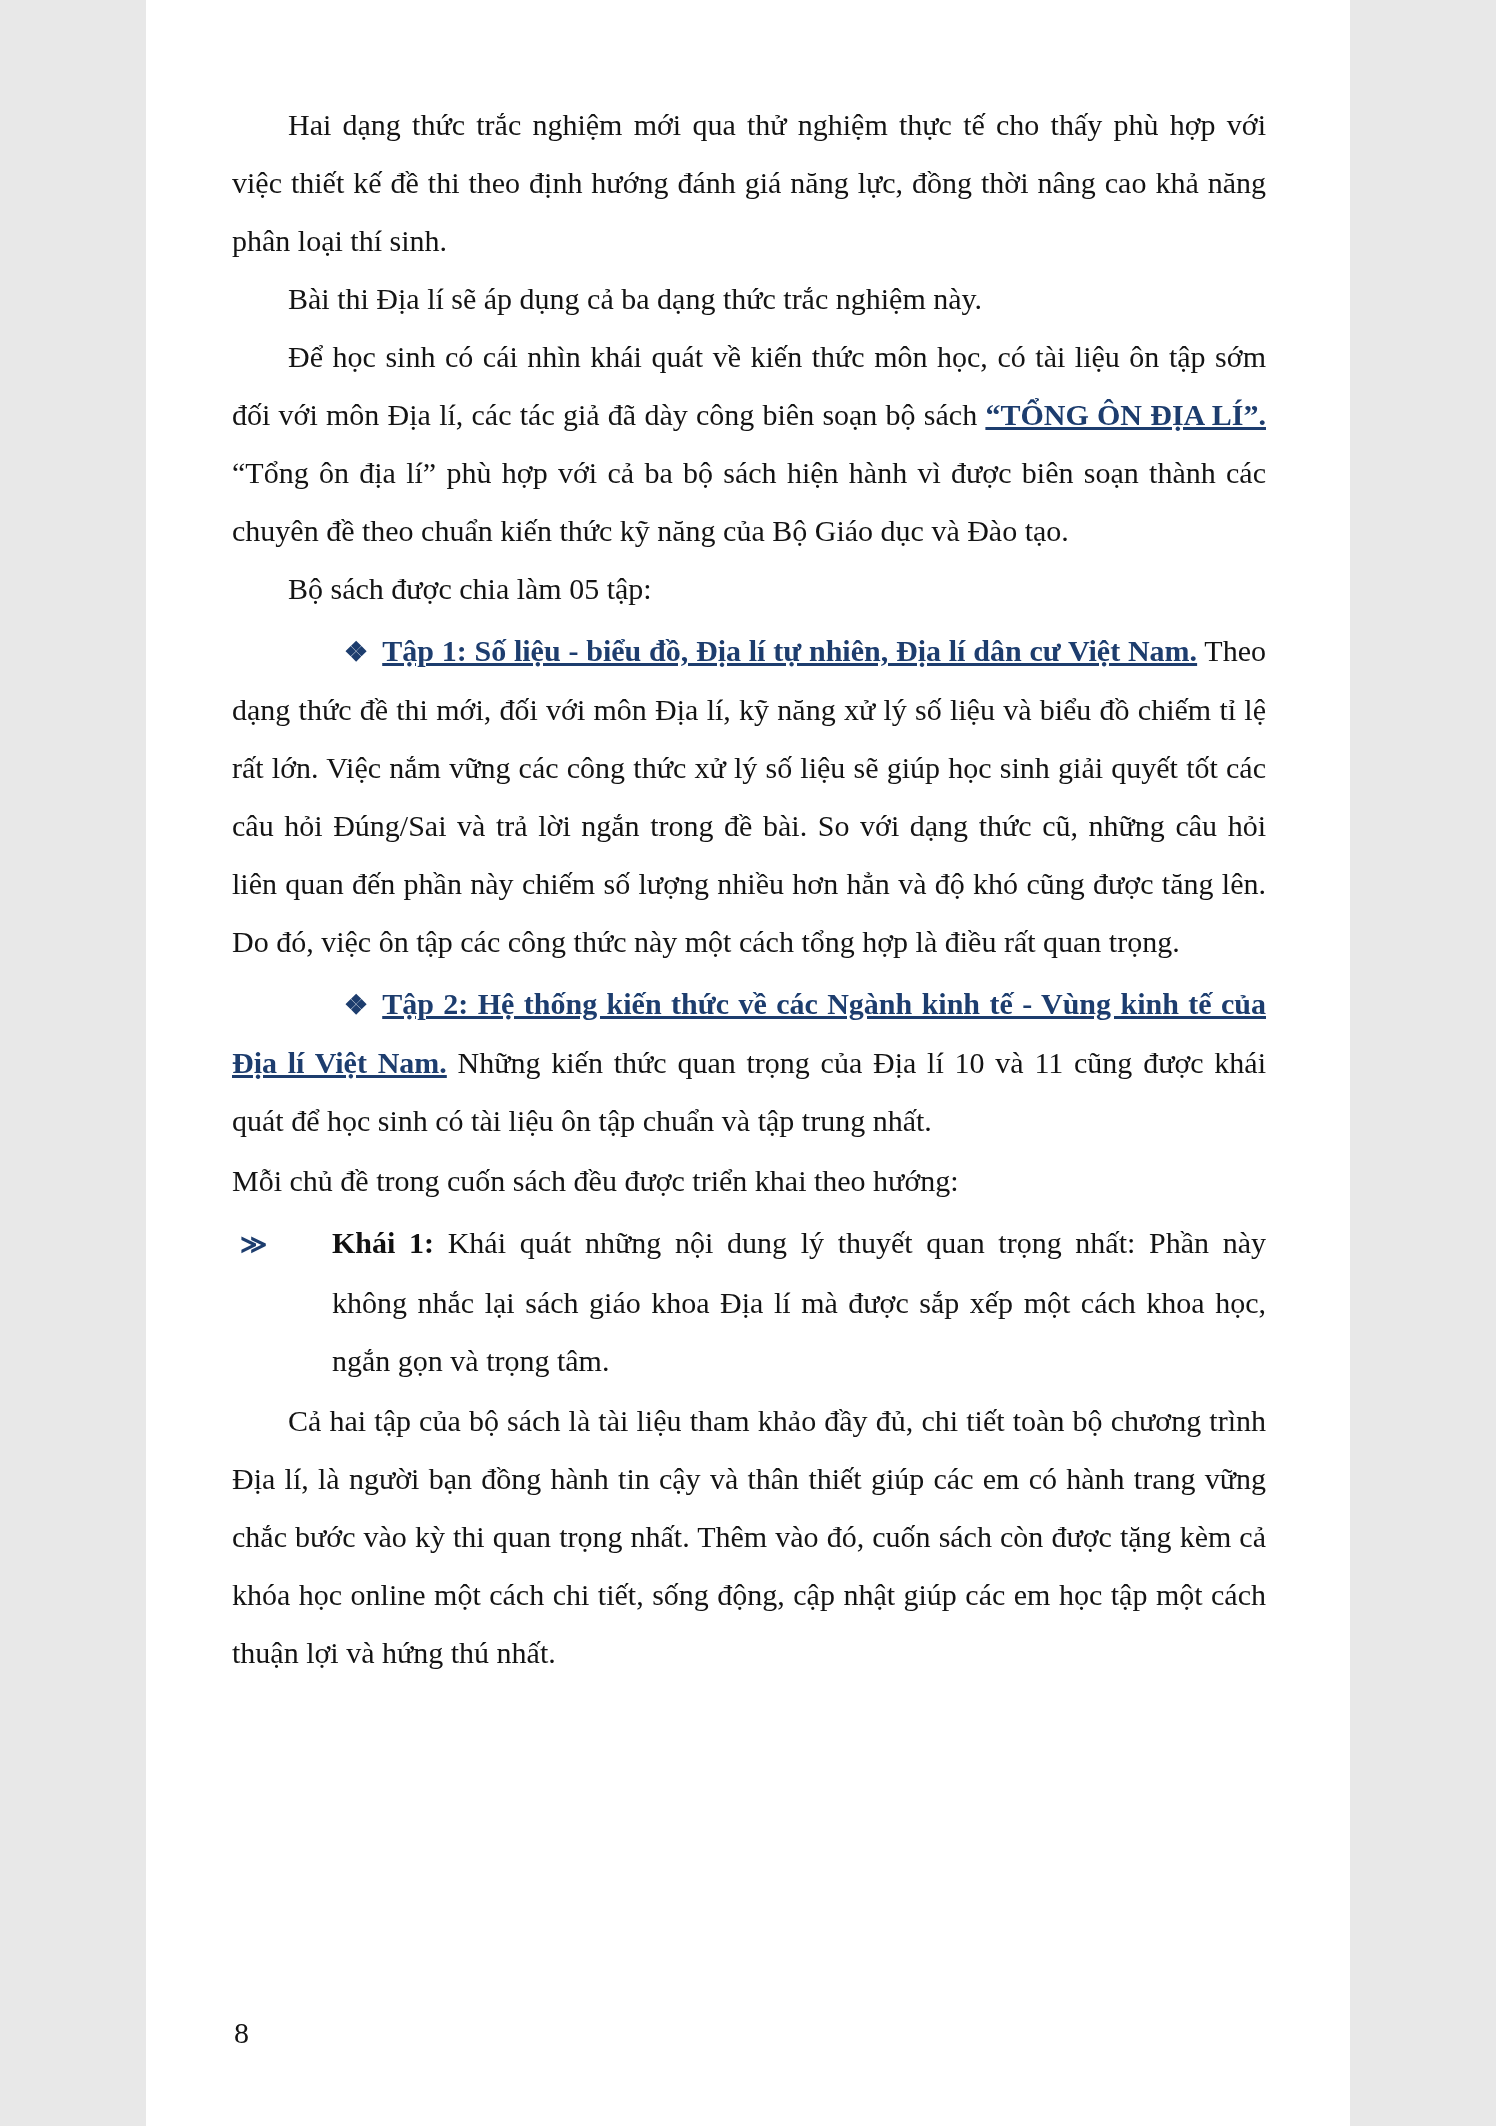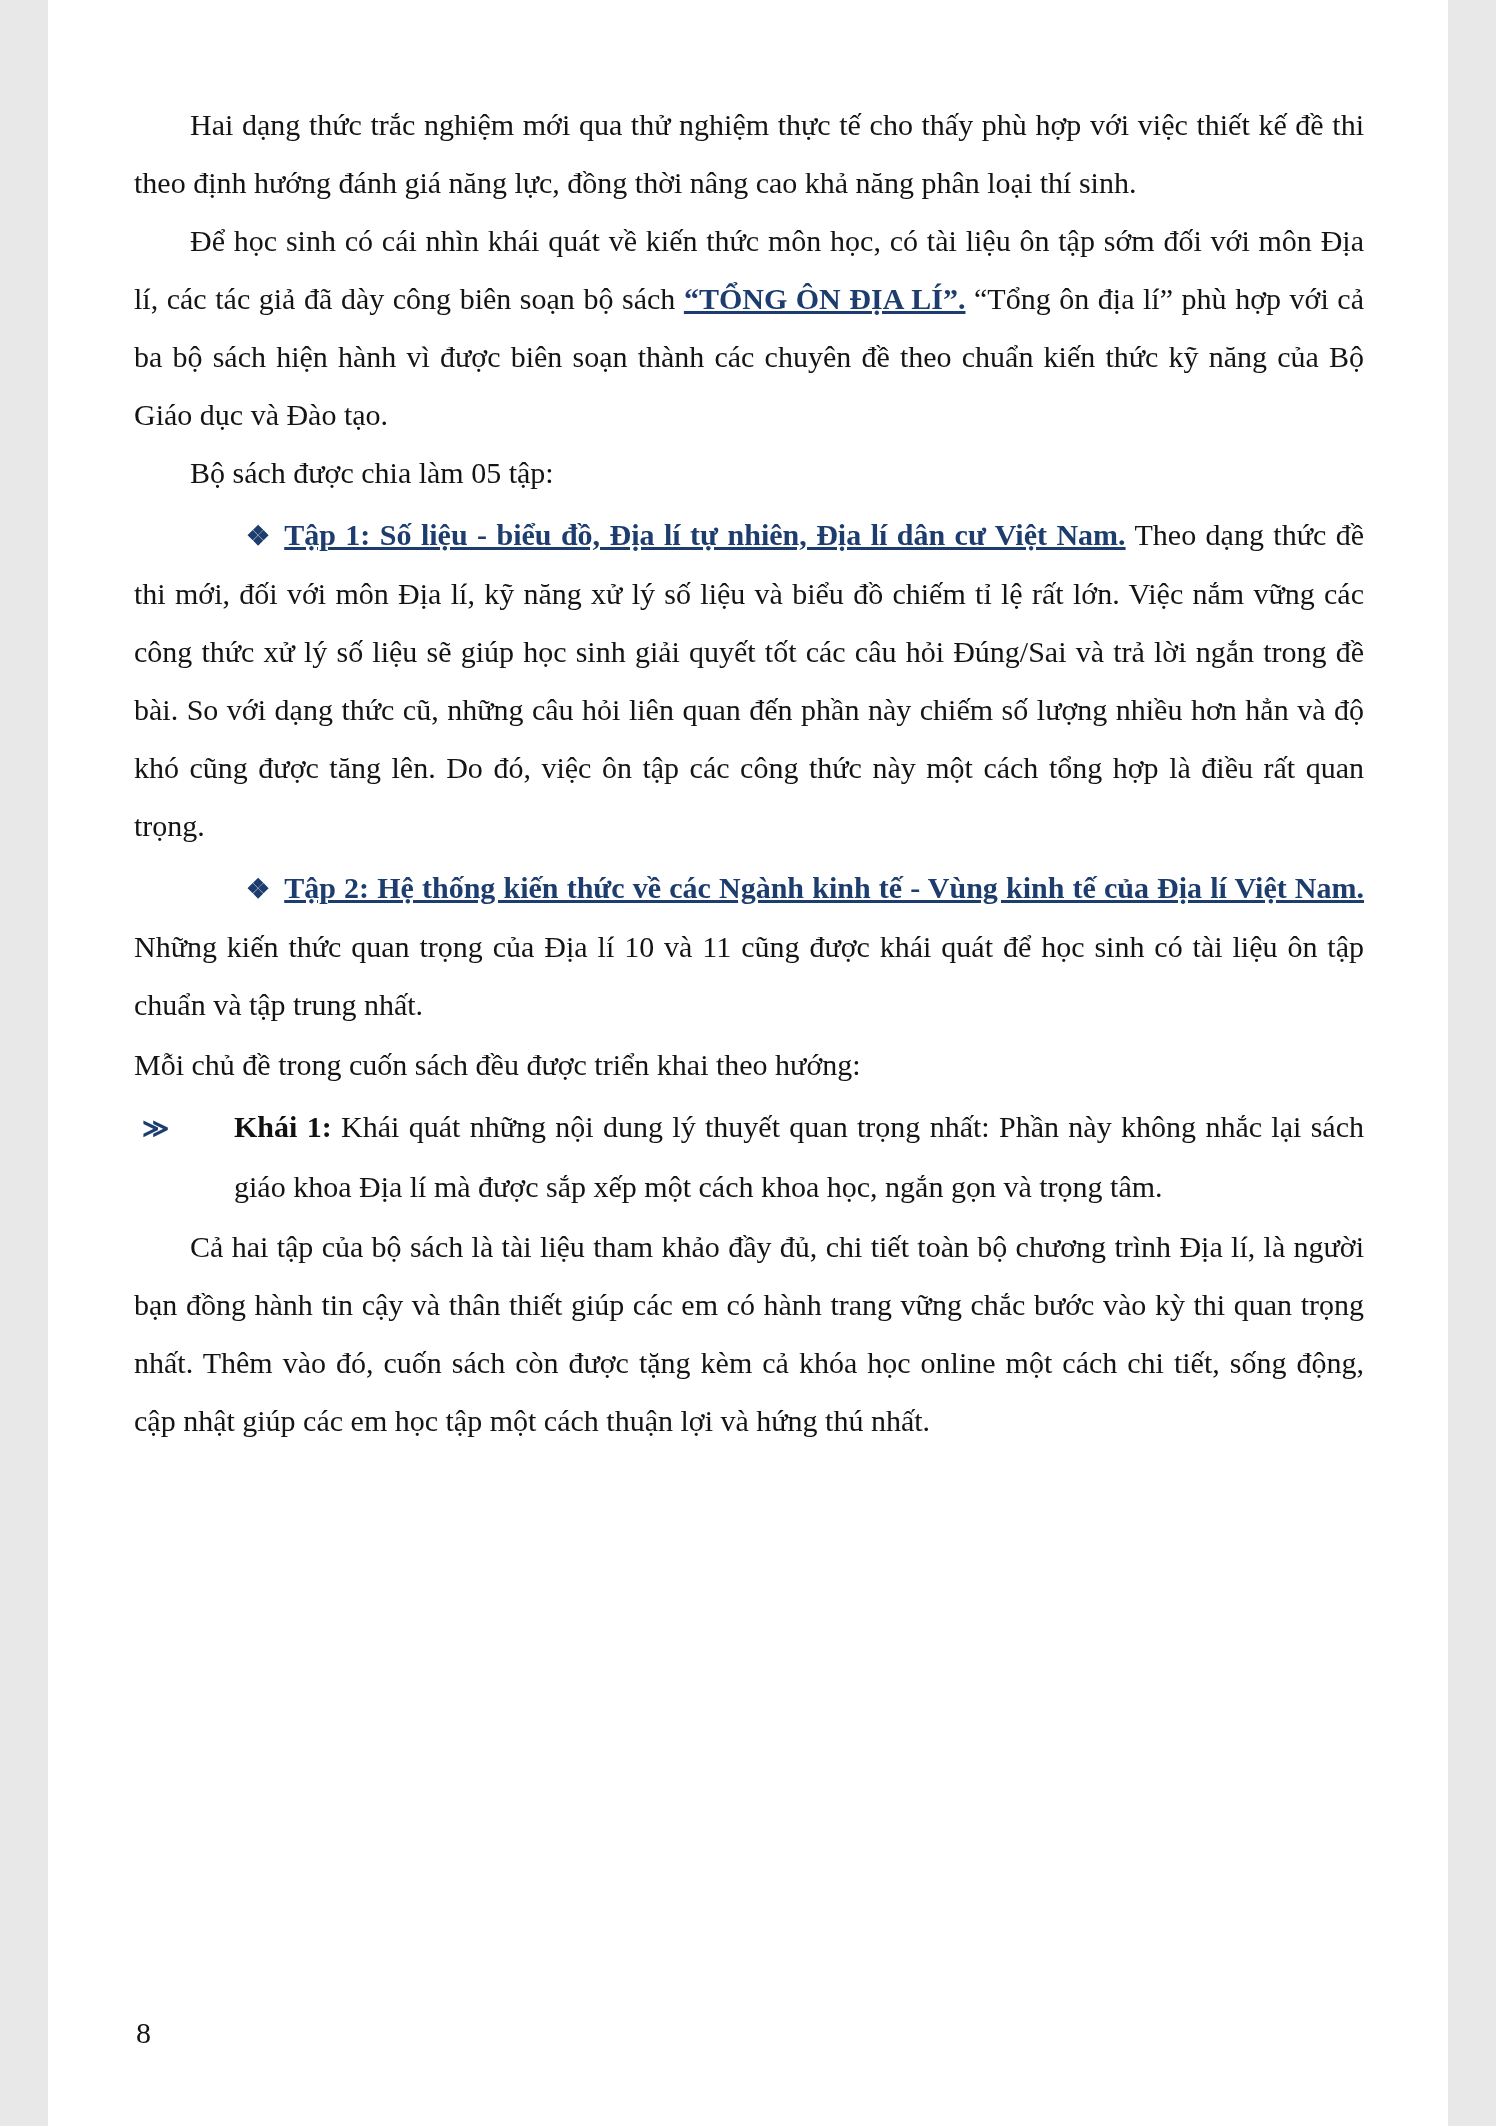--- a/index.html
+++ b/index.html
@@ -2,21 +2,21 @@
 <html style="--accent: #1d3d6e;"><head>
 <meta charset="utf-8">
 <style>
   html, body {
     margin: 0;
     padding: 0;
     background: #e8e8e8;
   }
   .page {
     position: relative;
-    width: 1400px;
+    width: 1204px;
     height: 2126px;
     margin: 0 auto;
     background: #ffffff;
     font-family: "Liberation Serif", "DejaVu Serif", serif;
     color: #141414;
     overflow: hidden;
   }
   .content {
     position: absolute;
     left: 86px;
@@ -56,20 +56,21 @@
     font-size: 30px;
     color: #141414;
   }
 </style>
 </head>
 <body>
 
 <div class="page">
   <div class="content">
       <p class="para indent"><span class="normal">Hai dạng thức trắc nghiệm mới qua thử nghiệm thực tế cho thấy phù hợp với việc thiết kế đề thi theo định hướng đánh giá năng lực, đồng thời nâng cao khả năng phân loại thí sinh.</span></p>
+      <p class="para indent"><span class="normal">Bài thi Địa lí sẽ áp dụng cả ba dạng thức trắc nghiệm này.</span></p>
       <p class="para indent"><span class="normal">Để học sinh có cái nhìn khái quát về kiến thức môn học, có tài liệu ôn tập sớm đối với môn Địa lí, các tác giả đã dày công biên soạn bộ sách </span><span class="bold-accent">“TỔNG ÔN ĐỊA LÍ”.</span><span class="normal"> “Tổng ôn địa lí” phù hợp với cả ba bộ sách hiện hành vì được biên soạn thành các chuyên đề theo chuẩn kiến thức kỹ năng của Bộ Giáo dục và Đào tạo.</span></p>
       <p class="para indent"><span class="normal">Bộ sách được chia làm 05 tập:</span></p>
       <p class="para bullet-diamond"><span class="marker">❖</span><span class="bold-accent">Tập 1: Số liệu - biểu đồ, Địa lí tự nhiên, Địa lí dân cư Việt Nam.</span><span class="normal"> Theo dạng thức đề thi mới, đối với môn Địa lí, kỹ năng xử lý số liệu và biểu đồ chiếm tỉ lệ rất lớn. Việc nắm vững các công thức xử lý số liệu sẽ giúp học sinh giải quyết tốt các câu hỏi Đúng/Sai và trả lời ngắn trong đề bài. So với dạng thức cũ, những câu hỏi liên quan đến phần này chiếm số lượng nhiều hơn hẳn và độ khó cũng được tăng lên. Do đó, việc ôn tập các công thức này một cách tổng hợp là điều rất quan trọng.</span></p>
       <p class="para bullet-diamond"><span class="marker">❖</span><span class="bold-accent">Tập 2: Hệ thống kiến thức về các Ngành kinh tế - Vùng kinh tế của Địa lí Việt Nam.</span><span class="normal"> Những kiến thức quan trọng của Địa lí 10 và 11 cũng được khái quát để học sinh có tài liệu ôn tập chuẩn và tập trung nhất.</span></p>
       <p class="para noindent"><span class="normal">Mỗi chủ đề trong cuốn sách đều được triển khai theo hướng:</span></p>
       <p class="para bullet-arrow"><span class="marker">≫</span><span class="bold">Khái 1:</span><span class="normal"> Khái quát những nội dung lý thuyết quan trọng nhất: Phần này không nhắc lại sách giáo khoa Địa lí mà được sắp xếp một cách khoa học, ngắn gọn và trọng tâm.</span></p>
       <p class="para indent"><span class="normal">Cả hai tập của bộ sách là tài liệu tham khảo đầy đủ, chi tiết toàn bộ chương trình Địa lí, là người bạn đồng hành tin cậy và thân thiết giúp các em có hành trang vững chắc bước vào kỳ thi quan trọng nhất. Thêm vào đó, cuốn sách còn được tặng kèm cả khóa học online một cách chi tiết, sống động, cập nhật giúp các em học tập một cách thuận lợi và hứng thú nhất.</span></p>
     </div>
   <div class="page-number">8</div>
 </div>

